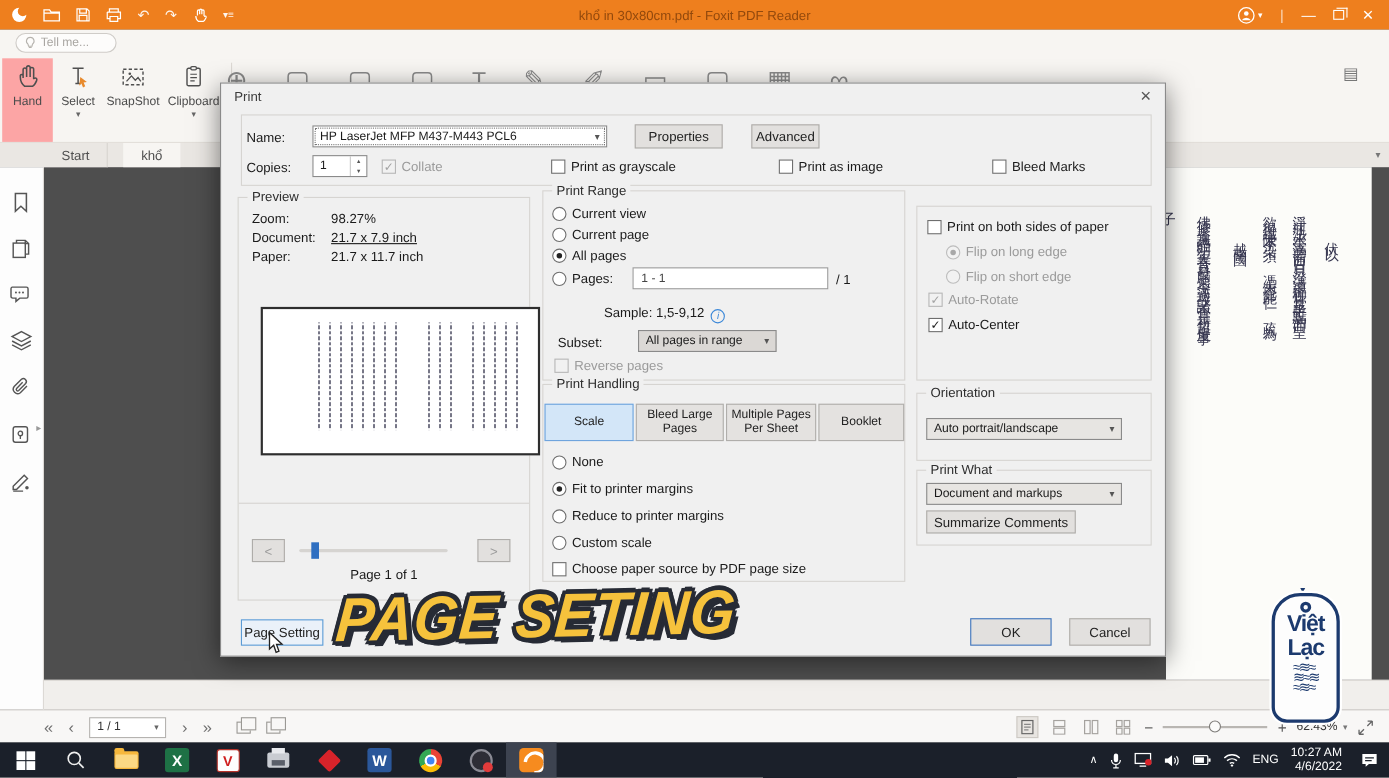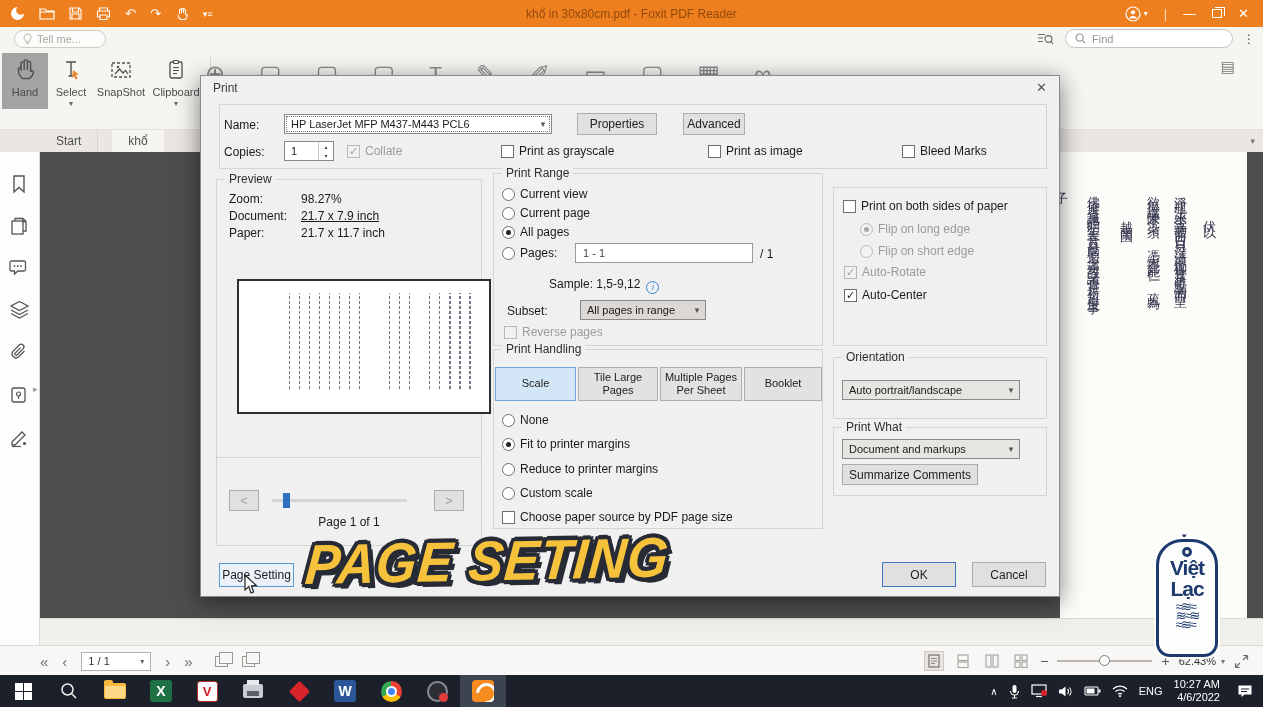--- a/index.html
+++ b/index.html
@@ -23,21 +23,21 @@
   .menu-item { padding:3px 11px; height:23px; display:flex; align-items:center; }
   .menu-item.active { color:#e1761f; border-bottom:2px solid #e1761f; font-weight:bold; }
   .tellme { margin-left:14px; width:92px; height:18px; border:1px solid #cfccc8; border-radius:10px; background:#fdfcfb; display:flex; align-items:center; gap:5px; padding:0 8px; color:#a9a6a2; font-size:11px; }
   .menubar-right { position:absolute; right:8px; top:27px; height:23px; display:flex; align-items:center; gap:10px; }
   .findbox { width:168px; height:19px; border:1px solid #c9c6c2; border-radius:11px; background:#fff; display:flex; align-items:center; gap:6px; padding:0 9px; color:#9a9792; font-size:11px; }
 
   
   .toolbar { left:0; top:50px; width:1263px; height:80px; background:#f7f5f2; border-bottom:1px solid #e3dfda; }
   .tools { position:absolute; left:2px; top:3px; display:flex; align-items:flex-start; }
   .tool { width:46px; padding-top:5px; display:flex; flex-direction:column; align-items:center; gap:4px; color:#4c4c4c; font-size:11px; }
-  .tool.sel { background:#a3a3a3; height:56px; }
+  .tool.sel { background:#fca5a5; height:76px; }
   .tool .caret { font-size:8px; color:#666; line-height:4px; }
   .tool-sep { width:1px; height:62px; background:#ddd9d4; margin:4px 6px 0 6px; }
   .partial-icons { position:absolute; left:205px; top:2px; width:850px; height:23px; overflow:hidden; display:flex; gap:34px; color:#8a8a8a; font-size:24px; }
   .partial-icons span { height:44px; line-height:44px; }
   .toolbar-right-icon { position:absolute; right:28px; top:8px; color:#777; font-size:15px; }
 
   
   .tabbar { left:0; top:130px; width:1263px; height:22px; background:#eae7e3; display:flex; align-items:center; font-size:12px; color:#4f4f4f; }
   .tab { height:22px; display:flex; align-items:center; padding:0 16px; }
   .tab.start { margin-left:40px; background:#eae7e3; border-right:1px solid #d8d4cf; }
@@ -197,36 +197,20 @@
   </div>
 
   <div class="abs menubar">
     <div class="tellme">
       <svg width="9" height="12" viewBox="0 0 9 12">
           <path d="M4.5 1 a3.4 3.4 0 0 1 2 6.2 l-.4 1.8 h-3.2 l-.4-1.8 A3.4 3.4 0 0 1 4.5 1 Z M3.2 10.2 h2.6" fill="none" stroke="#b5b2ad" stroke-width="1"></path>
         </svg>
       <span>Tell me...</span>
     </div>
   </div>
-  <div class="menubar-right">
-    <svg width="18" height="14" viewBox="0 0 18 14">
-        <path d="M1 2.5 h7 M1 6 h5 M1 9.5 h5" stroke="#6e6c68" stroke-width="1.2"></path>
-        <circle cx="11.5" cy="7" r="3.4" fill="none" stroke="#6e6c68" stroke-width="1.2"></circle>
-        <path d="M14 9.5 16 12" stroke="#6e6c68" stroke-width="1.2"></path>
-        <path d="M17 6 l1.6 0" stroke="#6e6c68" stroke-width="0"></path>
-      </svg>
-    <div class="findbox">
-      <svg width="11" height="11" viewBox="0 0 11 11">
-          <circle cx="4.6" cy="4.6" r="3.6" fill="none" stroke="#9a9792" stroke-width="1.2"></circle>
-          <path d="M7.3 7.3 10 10" stroke="#9a9792" stroke-width="1.2"></path>
-        </svg>
-      <span>Find</span>
-    </div>
-    <span style="color:#555;font-size:12px;">⋮</span>
-  </div>
 
   <div class="abs toolbar">
     <div class="tools">
       <div class="tool sel">
         <svg width="22" height="24" viewBox="0 0 22 24">
             <path d="M7 13 V5.5 a1.6 1.6 0 0 1 3.2 0 V12 M10.2 11 V3.5 a1.6 1.6 0 0 1 3.2 0 V12 M13.4 11.5 V5 a1.6 1.6 0 0 1 3.2 0 V14 M16.6 13.5 c2.2-1.2 3.4 0 2.7 1.8 c-1.1 2.8-2 4.4-3.9 5.2 H8.5 C6 18.5 4.5 15.5 4.5 12.5 L4.5 10.5 a1.4 1.4 0 0 1 2.5 0" fill="none" stroke="#4f4f4f" stroke-width="1.4"></path>
           </svg>
         <span>Hand</span>
       </div>
       <div class="tool">
@@ -425,21 +409,21 @@
           <span>Reverse pages</span>
         </div>
     </div>
 
     <div class="group" style="left:292px; top:273px; width:330px; height:180px;">
       <span class="legend">Print Handling</span>
       <div class="htab sel" style="left:1px; top:17px; width:81px; height:34px;">
           <span>Scale</span>
         </div>
       <div class="htab" style="left:84px; top:17px; width:80px; height:34px;">
-          <span style="width:60px;">Tile Large Pages</span>
+          <span style="width:60px;">Bleed Large Pages</span>
         </div>
       <div class="htab" style="left:166px; top:17px; width:82px; height:34px;">
           <span style="width:78px;">Multiple Pages Per Sheet</span>
         </div>
       <div class="htab" style="left:250px; top:17px; width:78px; height:34px;">
           <span>Booklet</span>
         </div>
       <div class="rd" style="left:8px; top:63px;">
           <span class="dot"></span>
           <span>None</span>

